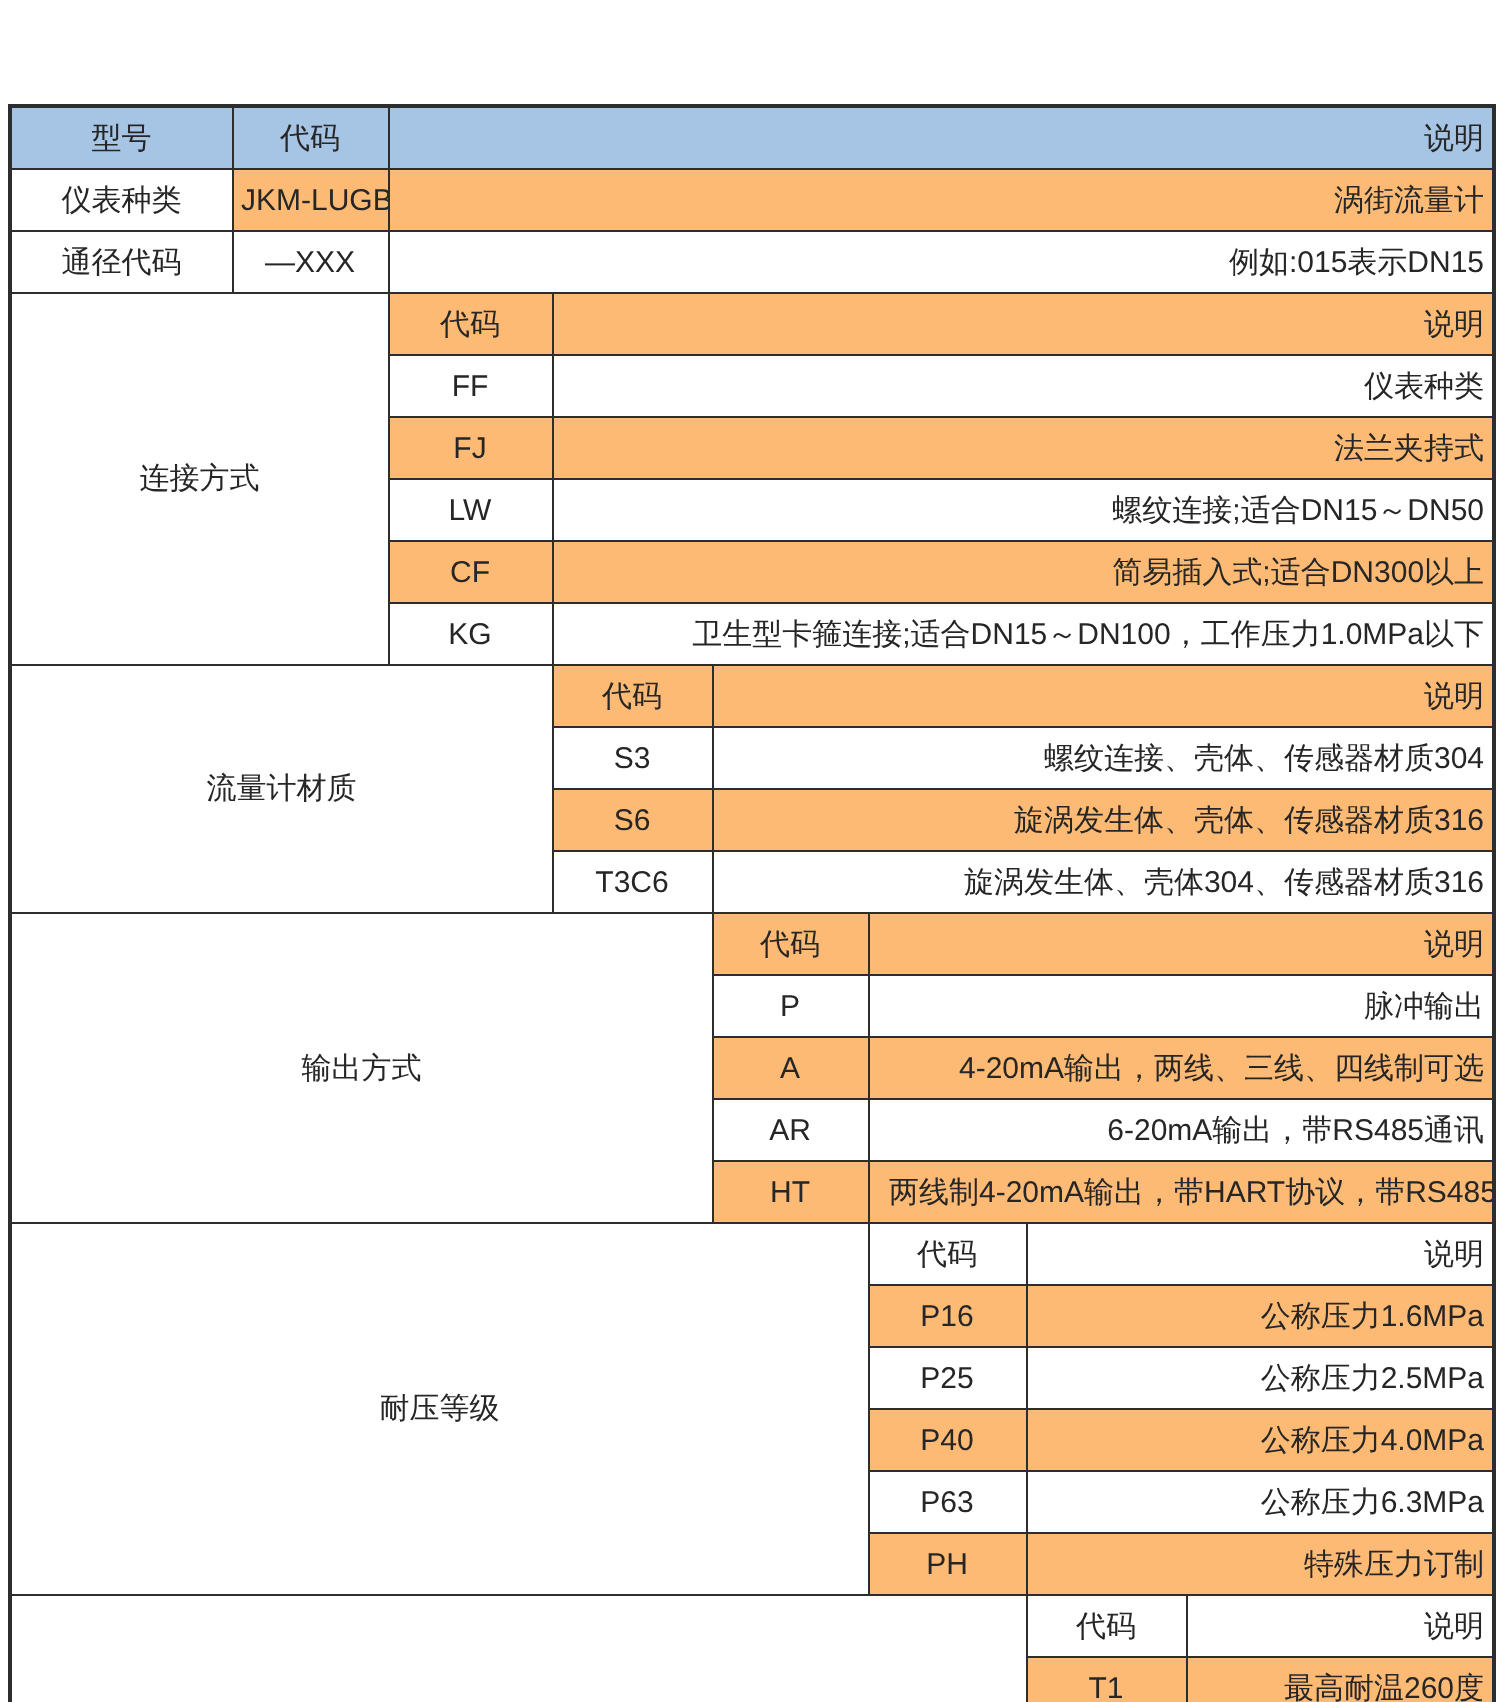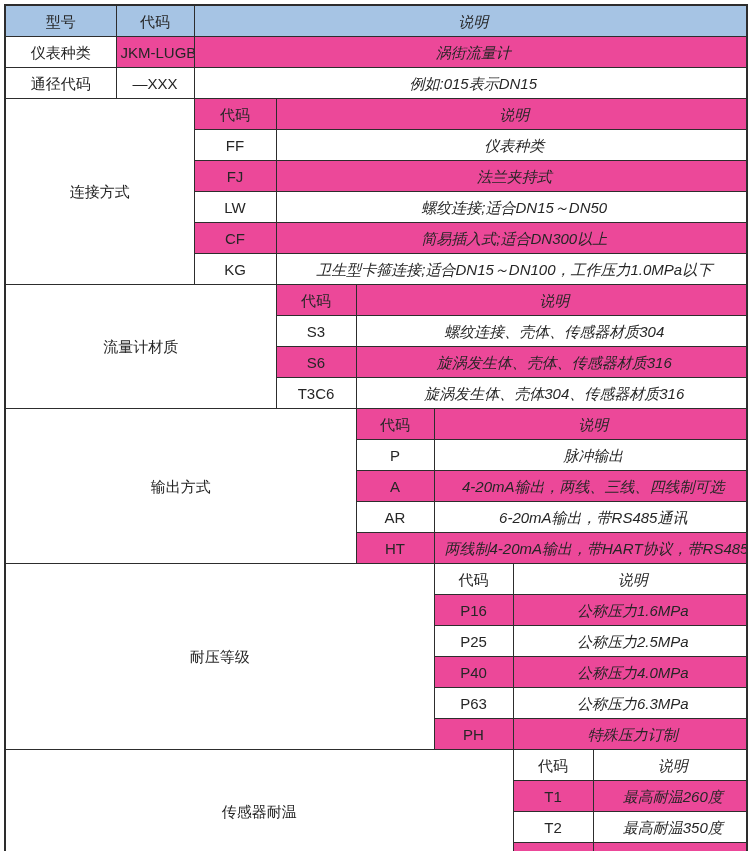--- a/index.html
+++ b/index.html
@@ -1,17 +1,17 @@
 <!DOCTYPE html>
 <html><head>
 <meta charset="utf-8">
 <style>
   html,body{margin:0;padding:0;background:#ffffff;}
   body{width:750px;height:851px;overflow:hidden;}
-  .wrap{padding:4px;box-sizing:border-box;width:750px;height:729px;}
+  .wrap{padding:4px;box-sizing:border-box;width:750px;height:729px;margin-top:48px;}
   table.spec{
     border-collapse:collapse;
     table-layout:fixed;
     width:742px;
     height:843px;
     border:2px solid #2d2d2d;
     font-family:"Liberation Sans", sans-serif;
     font-size:15px;
     color:#262626;
     background:#ffffff;
@@ -19,23 +19,23 @@
   td{
     border:1px solid #2d2d2d;
     height:30px;
     padding:0 4px;
     overflow:hidden;
     white-space:nowrap;
     background:#ffffff;
     line-height:1;
   }
   td.c{text-align:center;}
-  td.l{text-align:center;padding-left:10px;font-style:italic;}
+  td.l{text-align:right;padding-left:10px;}
   tr.hdr td{background:#a6c4e4;}
-  td.blue{background:#ec4899;}
+  td.blue{background:#fdba74;}
 </style>
 </head>
 <body>
 
 <div class="wrap">
 <table class="spec">
   <colgroup>
     <col style="width:111px">
         <col style="width:78px">
         <col style="width:82px">

